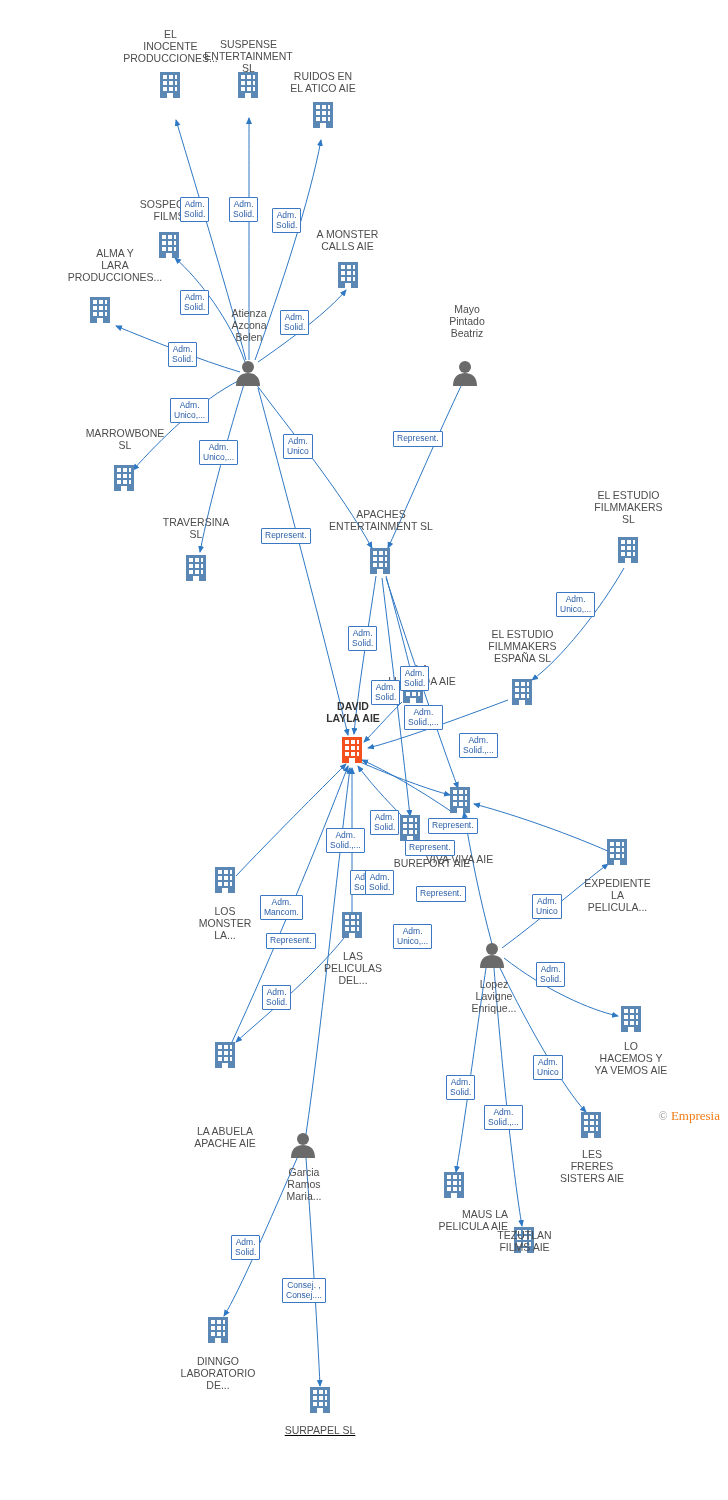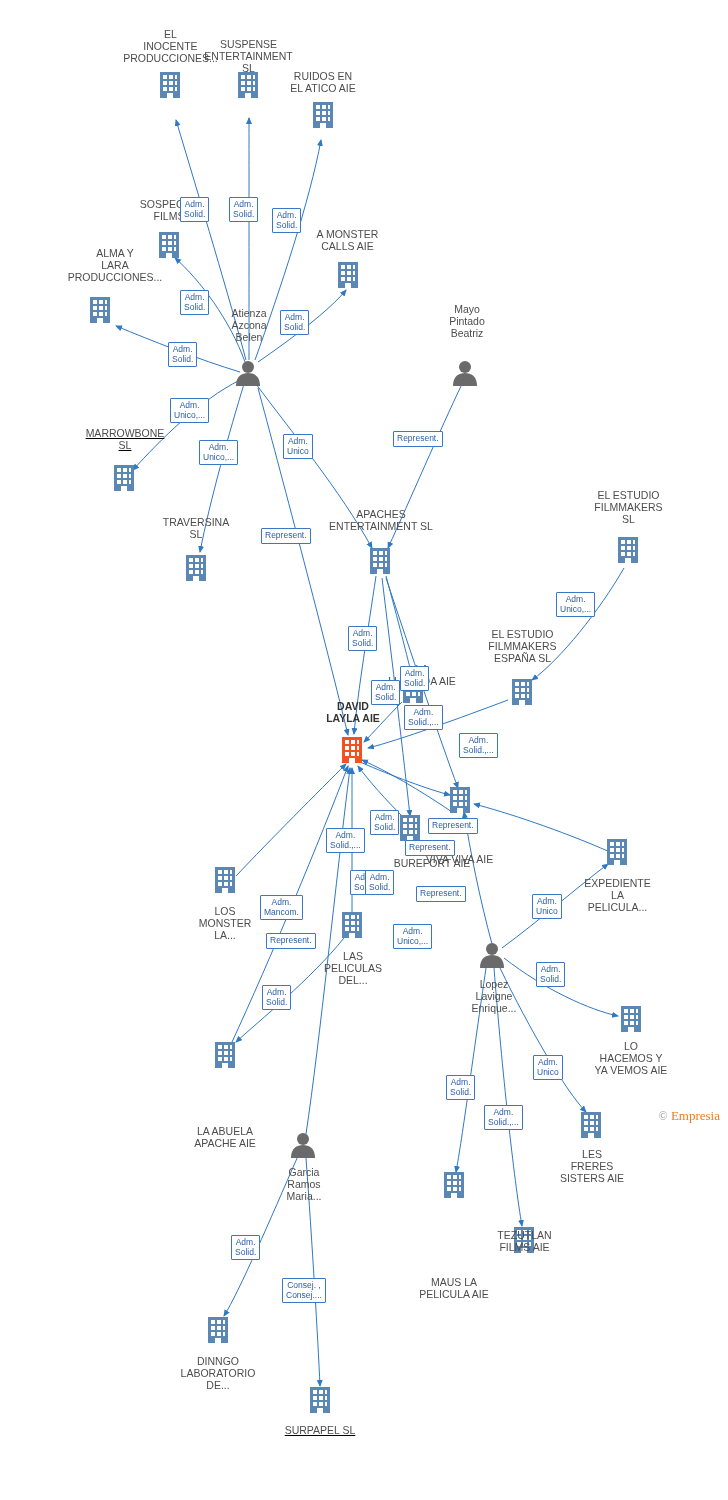--- a/index.html
+++ b/index.html
@@ -236,21 +236,21 @@
               <rect x="7" y="11" width="4" height="4"></rect>
               <rect x="13" y="11" width="4" height="4"></rect>
               <rect x="19" y="11" width="2" height="4"></rect>
               <rect x="7" y="17" width="4" height="4"></rect>
               <rect x="13" y="17" width="4" height="4"></rect>
               <rect x="19" y="17" width="2" height="4"></rect>
               <rect x="11" y="23" width="6" height="5"></rect>
             </g>
           </svg></div>
       </div>
-      <div class="node" style="left: 72px; top: 427px; width: 106px; text-decoration: underline;">
+      <div class="node" style="left: 72px; top: 427px; width: 106px;">
         <div class="label">MARROWBONE
 SL</div>
       </div>
       <div class="node company" style="left: 182px; top: 553px; width: 28px;">
         <div class="glyph"><svg width="28" height="30" viewBox="0 0 28 30">
             <rect x="4" y="2" width="20" height="26" fill="#5b87b5"></rect>
             <g fill="#ffffff">
               <rect x="7" y="5" width="4" height="4"></rect>
               <rect x="13" y="5" width="4" height="4"></rect>
               <rect x="19" y="5" width="2" height="4"></rect>
@@ -579,21 +579,21 @@
               <rect x="7" y="11" width="4" height="4"></rect>
               <rect x="13" y="11" width="4" height="4"></rect>
               <rect x="19" y="11" width="2" height="4"></rect>
               <rect x="7" y="17" width="4" height="4"></rect>
               <rect x="13" y="17" width="4" height="4"></rect>
               <rect x="19" y="17" width="2" height="4"></rect>
               <rect x="11" y="23" width="6" height="5"></rect>
             </g>
           </svg></div>
       </div>
-      <div class="node" style="left: 400px; top: 1276px; width: 108px;">
+      <div class="node" style="left: 400px; top: 1208px; width: 108px; text-align: right;">
         <div class="label">MAUS LA
 PELICULA  AIE</div>
       </div>
       <div class="node company" style="left: 510px; top: 1225px; width: 28px;">
         <div class="glyph"><svg width="28" height="30" viewBox="0 0 28 30">
             <rect x="4" y="2" width="20" height="26" fill="#5b87b5"></rect>
             <g fill="#ffffff">
               <rect x="7" y="5" width="4" height="4"></rect>
               <rect x="13" y="5" width="4" height="4"></rect>
               <rect x="19" y="5" width="2" height="4"></rect>

